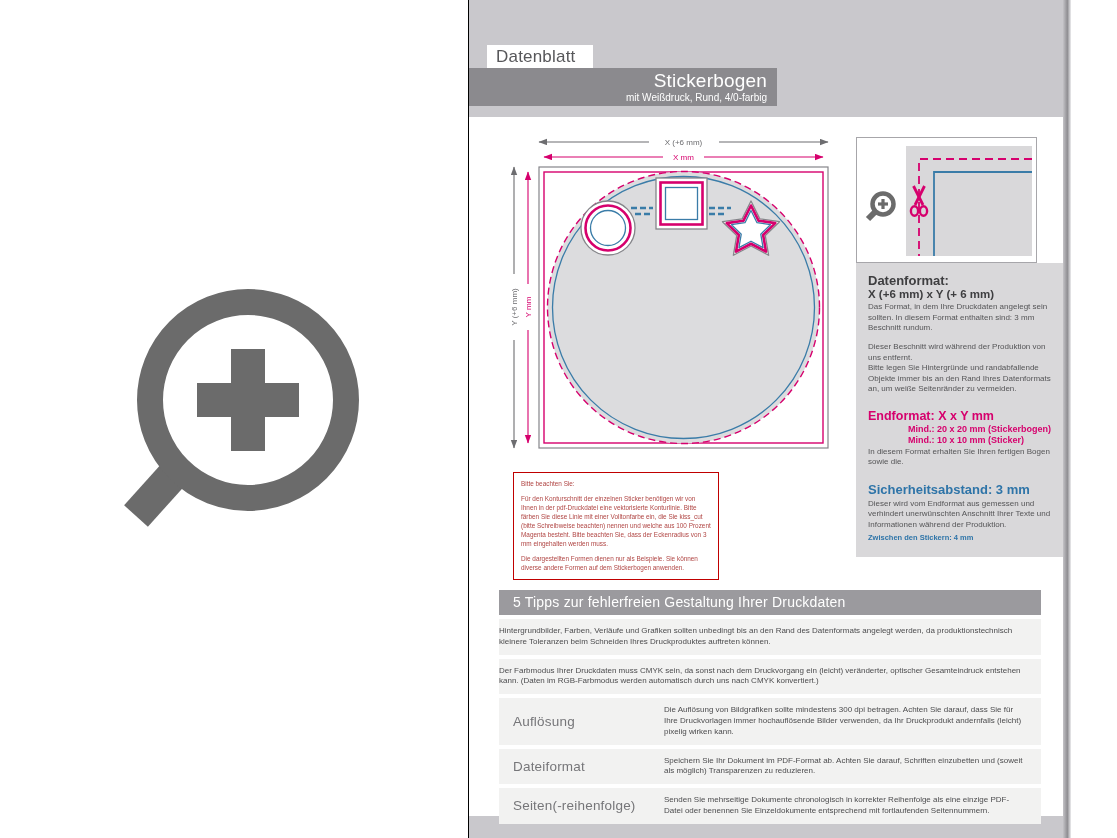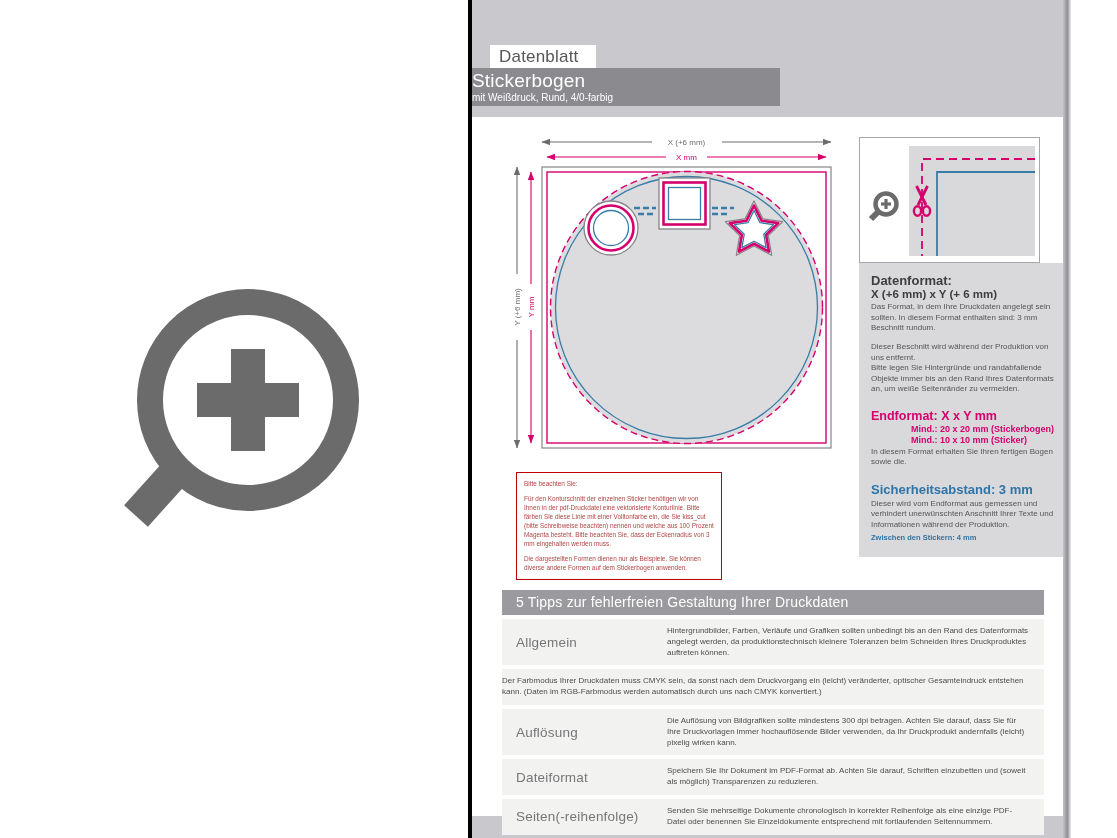--- a/index.html
+++ b/index.html
@@ -4,31 +4,31 @@
 <style>
   html,body{margin:0;padding:0;}
   body{
     width:1117px;height:838px;position:relative;background:#ffffff;
     font-family:"Liberation Sans","DejaVu Sans",sans-serif;
     -webkit-font-smoothing:antialiased;overflow:hidden;color:#4a4a4c;
   }
   .abs{position:absolute;}
 
   
-  .sheet{left:468px;top:0;width:595px;height:838px;background:#ffffff;border-left:4px solid #000000;}
+  .sheet{left:468px;top:0;width:595px;height:838px;background:#ffffff;border-left:1px solid #000000;}
   .band-top{left:0;top:0;width:595px;height:117px;background:#c9c8cc;}
   .band-bottom{left:0;top:816px;width:595px;height:22px;background:#c9c8cc;}
   .edge-strip{left:1063px;top:0;width:8px;height:838px;
     background:linear-gradient(to right,#c4c3c7,#8f8e92 55%,#ededef);}
 
   
   .tab{left:18px;top:45px;width:106px;height:23px;background:#ffffff;color:#57575a;
     font-size:17px;line-height:23px;padding-left:9px;box-sizing:border-box;letter-spacing:.2px;}
   .titlebar{left:0;top:68px;width:308px;height:38px;background:#8b8a8e;color:#ffffff;
-    padding:2px 10px 0 0;box-sizing:border-box;}
+    text-align:right;padding:2px 10px 0 0;box-sizing:border-box;}
   .titlebar .t{font-size:19px;line-height:22px;letter-spacing:.2px;}
   .titlebar .s{font-size:10px;line-height:12px;}
 
   
   .notice{left:44px;top:472px;width:206px;border:1px solid #c00000;background:#fff;
     padding:7px 7px 6px 7px;box-sizing:border-box;color:#b04543;font-size:6.4px;line-height:1.4;}
   .notice .nt{margin:0 0 6px 0;}
   .notice p{margin:0 0 6px 0;}
   .notice p:last-child{margin:0;}
 
@@ -181,21 +181,20 @@
 
     <p class="h1b">Sicherheitsabstand: 3 mm</p>
     <p class="body tight">Dieser wird vom Endformat aus gemessen und verhindert unerwünschten Anschnitt Ihrer Texte und Informationen während der Produktion.</p>
     <p class="note">Zwischen den Stickern: 4 mm</p>
   </div>
 
   <div class="abs tips">
     <div class="tips-header">5 Tipps zur fehlerfreien Gestaltung Ihrer Druckdaten</div>
 
     <div class="tip-row">
-      <div class="tip-label">Allgemein</div>
       <div class="tip-text">Hintergrundbilder, Farben, Verläufe und Grafiken sollten unbedingt bis an den Rand des Datenformats angelegt werden, da produktionstechnisch kleinere Toleranzen beim Schneiden Ihres Druckproduktes auftreten können.</div>
     </div>
     <div class="tip-row">
       <div class="tip-text">Der Farbmodus Ihrer Druckdaten muss CMYK sein, da sonst nach dem Druckvorgang ein (leicht) veränderter, optischer Gesamteindruck entstehen kann. (Daten im RGB-Farbmodus werden automatisch durch uns nach CMYK konvertiert.)</div>
     </div>
     <div class="tip-row">
       <div class="tip-label">Auflösung</div>
       <div class="tip-text">Die Auflösung von Bildgrafiken sollte mindestens 300 dpi betragen. Achten Sie darauf, dass Sie für Ihre Druckvorlagen immer hochauflösende Bilder verwenden, da Ihr Druckprodukt andernfalls (leicht) pixelig wirken kann.</div>
     </div>
     <div class="tip-row">

